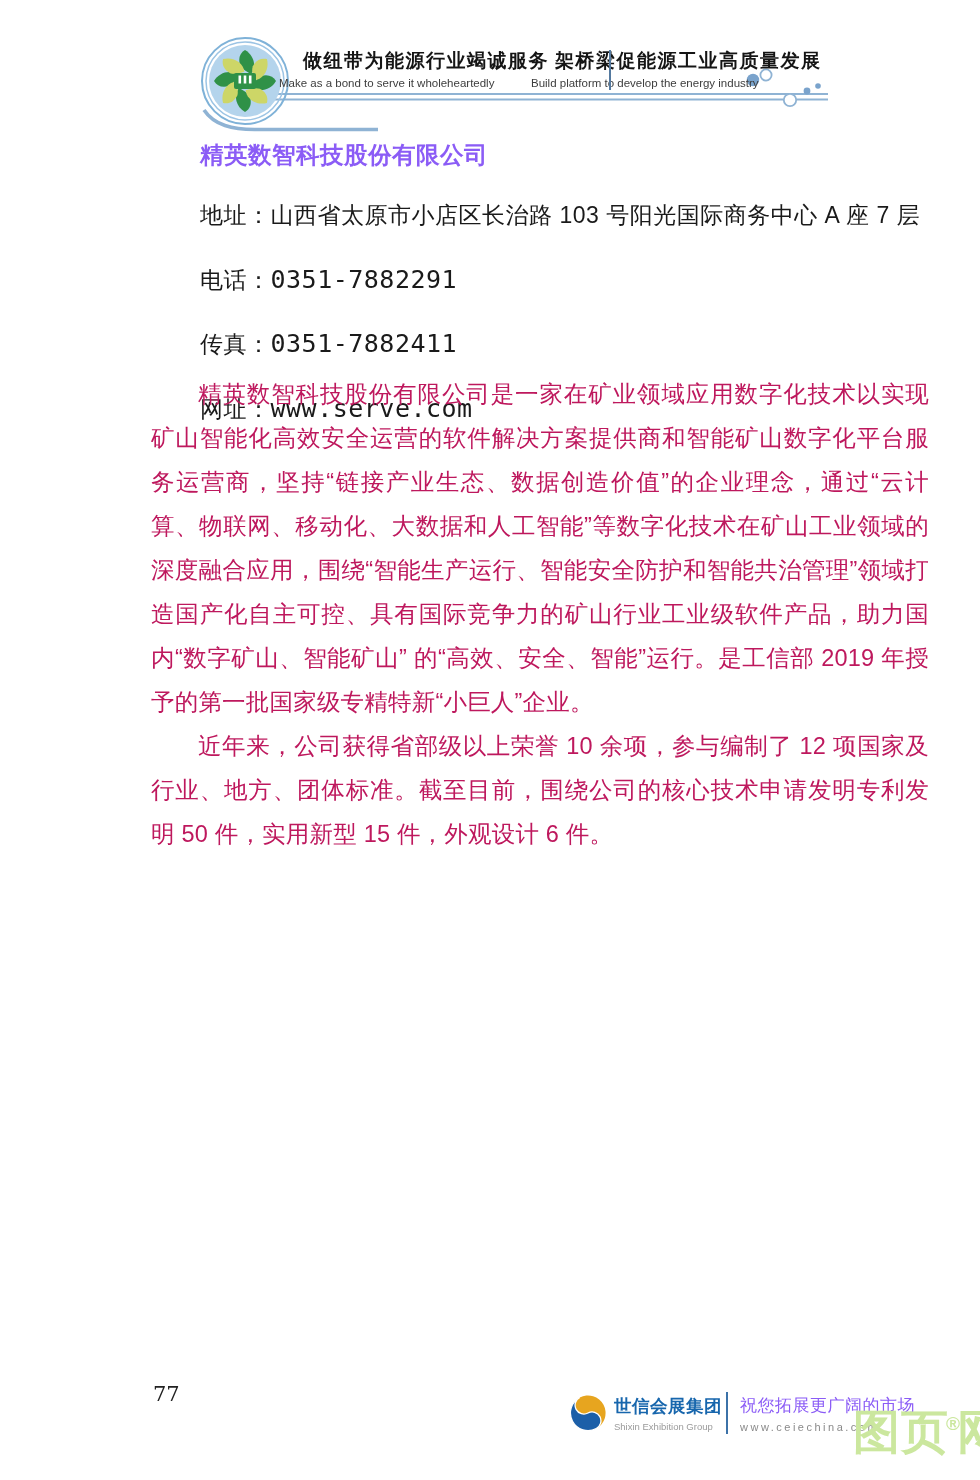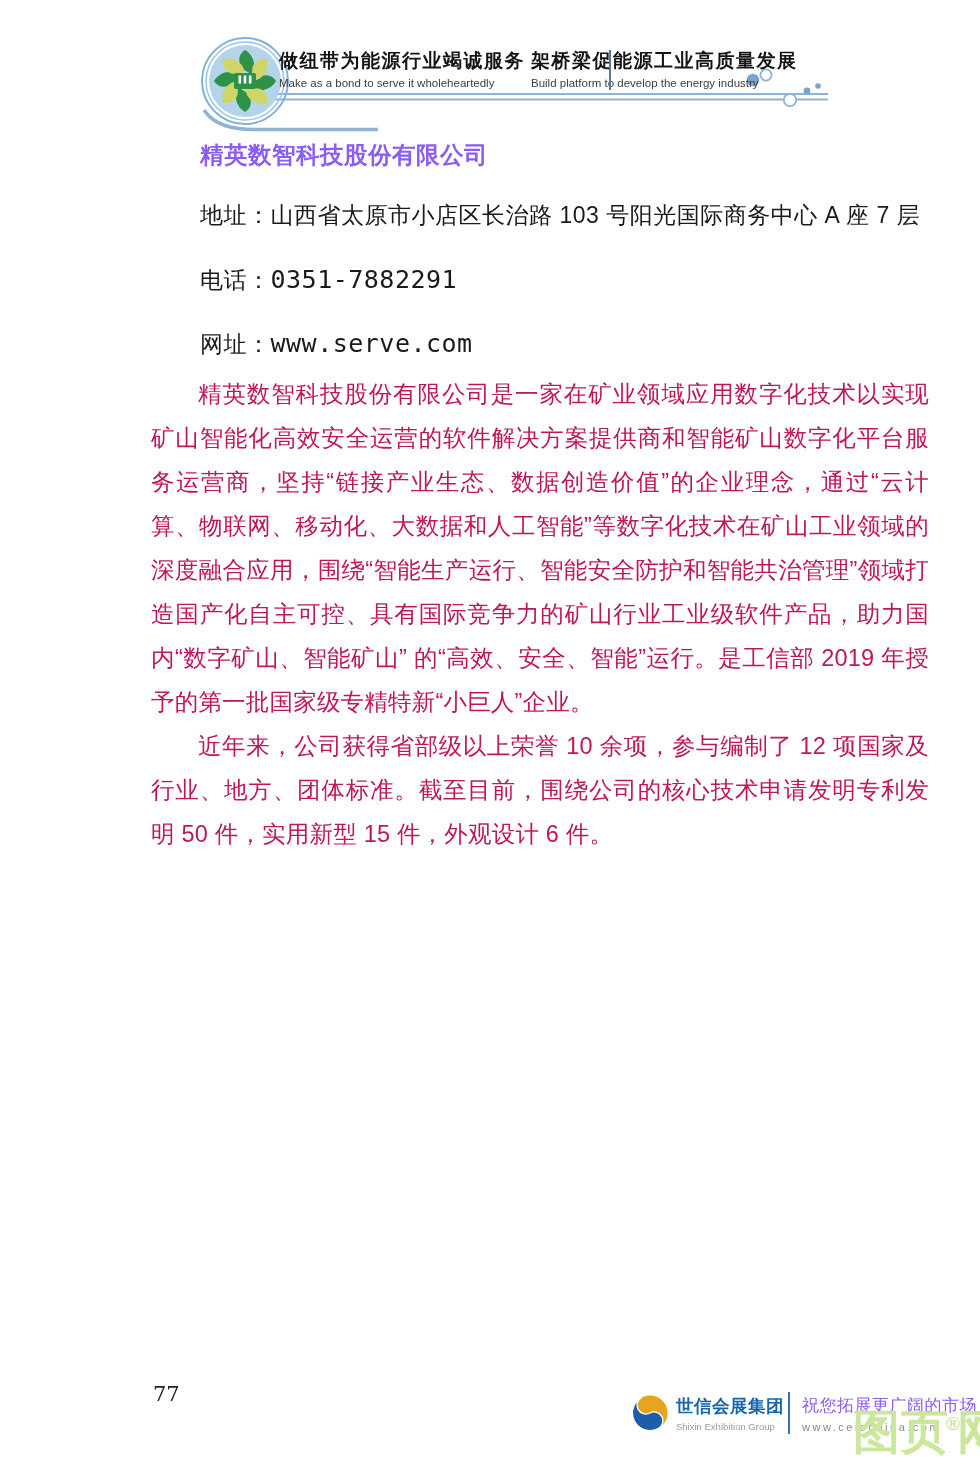--- a/index.html
+++ b/index.html
@@ -10,21 +10,21 @@
     margin:0 auto;
     overflow:hidden;
     font-family:"Liberation Sans", sans-serif;
     color:#1a1a1a;
   }
   
   .header-decor{position:absolute;left:0;top:0;width:980px;height:150px;pointer-events:none;}
   .header-logo{position:absolute;left:192px;top:34px;width:108px;height:98px;}
   .slogan-block{position:absolute;left:279px;top:48px;width:500px;}
   .slogan-row{display:flex;align-items:baseline;}
-  .slogan-cn{font-size:19px;font-weight:bold;color:#151515;letter-spacing:1.5px;white-space:nowrap;}
+  .slogan-cn{font-size:19px;font-weight:bold;color:#151515;letter-spacing:1.5px;white-space:nowrap;padding-left:24px;}
   .slogan-cn-left{width:236px;}
   .slogan-en{font-size:11.5px;color:#3d3d3d;white-space:nowrap;margin-top:3px;}
   .slogan-en-left{width:236px;}
   .slogan-divider{position:absolute;left:330px;top:2px;width:2px;height:40px;background:#54799f;}
   .slogan-right{padding-left:16px;}
   
   .company{position:absolute;left:200px;top:139px;width:720px;}
   .company-name{font-size:23.5px;font-weight:bold;color:#8b5cf6;letter-spacing:0.5px;margin:0 0 9px 0;}
   .company-row{line-height:40.5px;font-size:23px;white-space:nowrap;margin-top:24px;}
   .company-row .label{letter-spacing:0.5px;}
@@ -36,21 +36,21 @@
     margin:0;
     font-size:23.5px;
     line-height:44px;
     text-align:justify;
     text-indent:2em;
     color:#be185d;
     letter-spacing:0.2px;
   }
   
   .page-number{position:absolute;left:153px;top:1382px;font-family:"DejaVu Serif", serif;font-size:21px;color:#222;text-align:center;}
-  .footer-brand{position:absolute;left:631px;top:1392px;display:flex;align-items:center;}
+  .footer-brand{position:absolute;left:569px;top:1392px;display:flex;align-items:center;}
   .brand-logo{width:38px;height:38px;flex:0 0 auto;}
   .brand-text{margin-left:7px;width:102px;}
   .brand-cn{font-size:17.5px;font-weight:bold;color:#1766ad;letter-spacing:0.5px;white-space:nowrap;}
   .brand-en{font-size:9.5px;color:#9b9b9b;white-space:nowrap;margin-top:3px;}
   .footer-divider{width:2px;height:42px;background:#3c72a8;margin:0 12px 0 10px;}
   .footer-tagline .line1{font-size:17px;color:#8b5cf6;letter-spacing:0.5px;white-space:nowrap;}
   .footer-tagline .line2{font-size:11px;color:#8a8a8a;letter-spacing:2.5px;white-space:nowrap;margin-top:4px;}
   
   .watermark{
     position:absolute;left:853px;top:1408px;
@@ -113,20 +113,23 @@
 
   <div class="company">
     <div class="company-name">精英数智科技股份有限公司</div>
     <div class="company-row">
       <span class="label">地址：</span><span class="value">山西省太原市小店区长治路 103 号阳光国际商务中心 A 座 7 层</span>
     </div>
     <div class="company-row">
       <span class="label">电话：</span><span class="value mono">0351-7882291</span>
     </div>
     <div class="company-row">
+      <span class="label">传真：</span><span class="value mono">0351-7882411</span>
+    </div>
+    <div class="company-row">
       <span class="label">网址：</span><span class="value mono">www.serve.com</span>
     </div>
   </div>
 
   <div class="about">
     <p>精英数智科技股份有限公司是一家在矿业领域应用数字化技术以实现矿山智能化高效安全运营的软件解决方案提供商和智能矿山数字化平台服务运营商，坚持“链接产业生态、数据创造价值”的企业理念，通过“云计算、物联网、移动化、大数据和人工智能”等数字化技术在矿山工业领域的深度融合应用，围绕“智能生产运行、智能安全防护和智能共治管理”领域打造国产化自主可控、具有国际竞争力的矿山行业工业级软件产品，助力国内“数字矿山、智能矿山” 的“高效、安全、智能”运行。是工信部 2019 年授予的第一批国家级专精特新“小巨人”企业。</p>
     <p>近年来，公司获得省部级以上荣誉 10 余项，参与编制了 12 项国家及行业、地方、团体标准。截至目前，围绕公司的核心技术申请发明专利发明 50 件，实用新型 15 件，外观设计 6 件。</p>
   </div>
 
   <div class="page-number">77</div>

